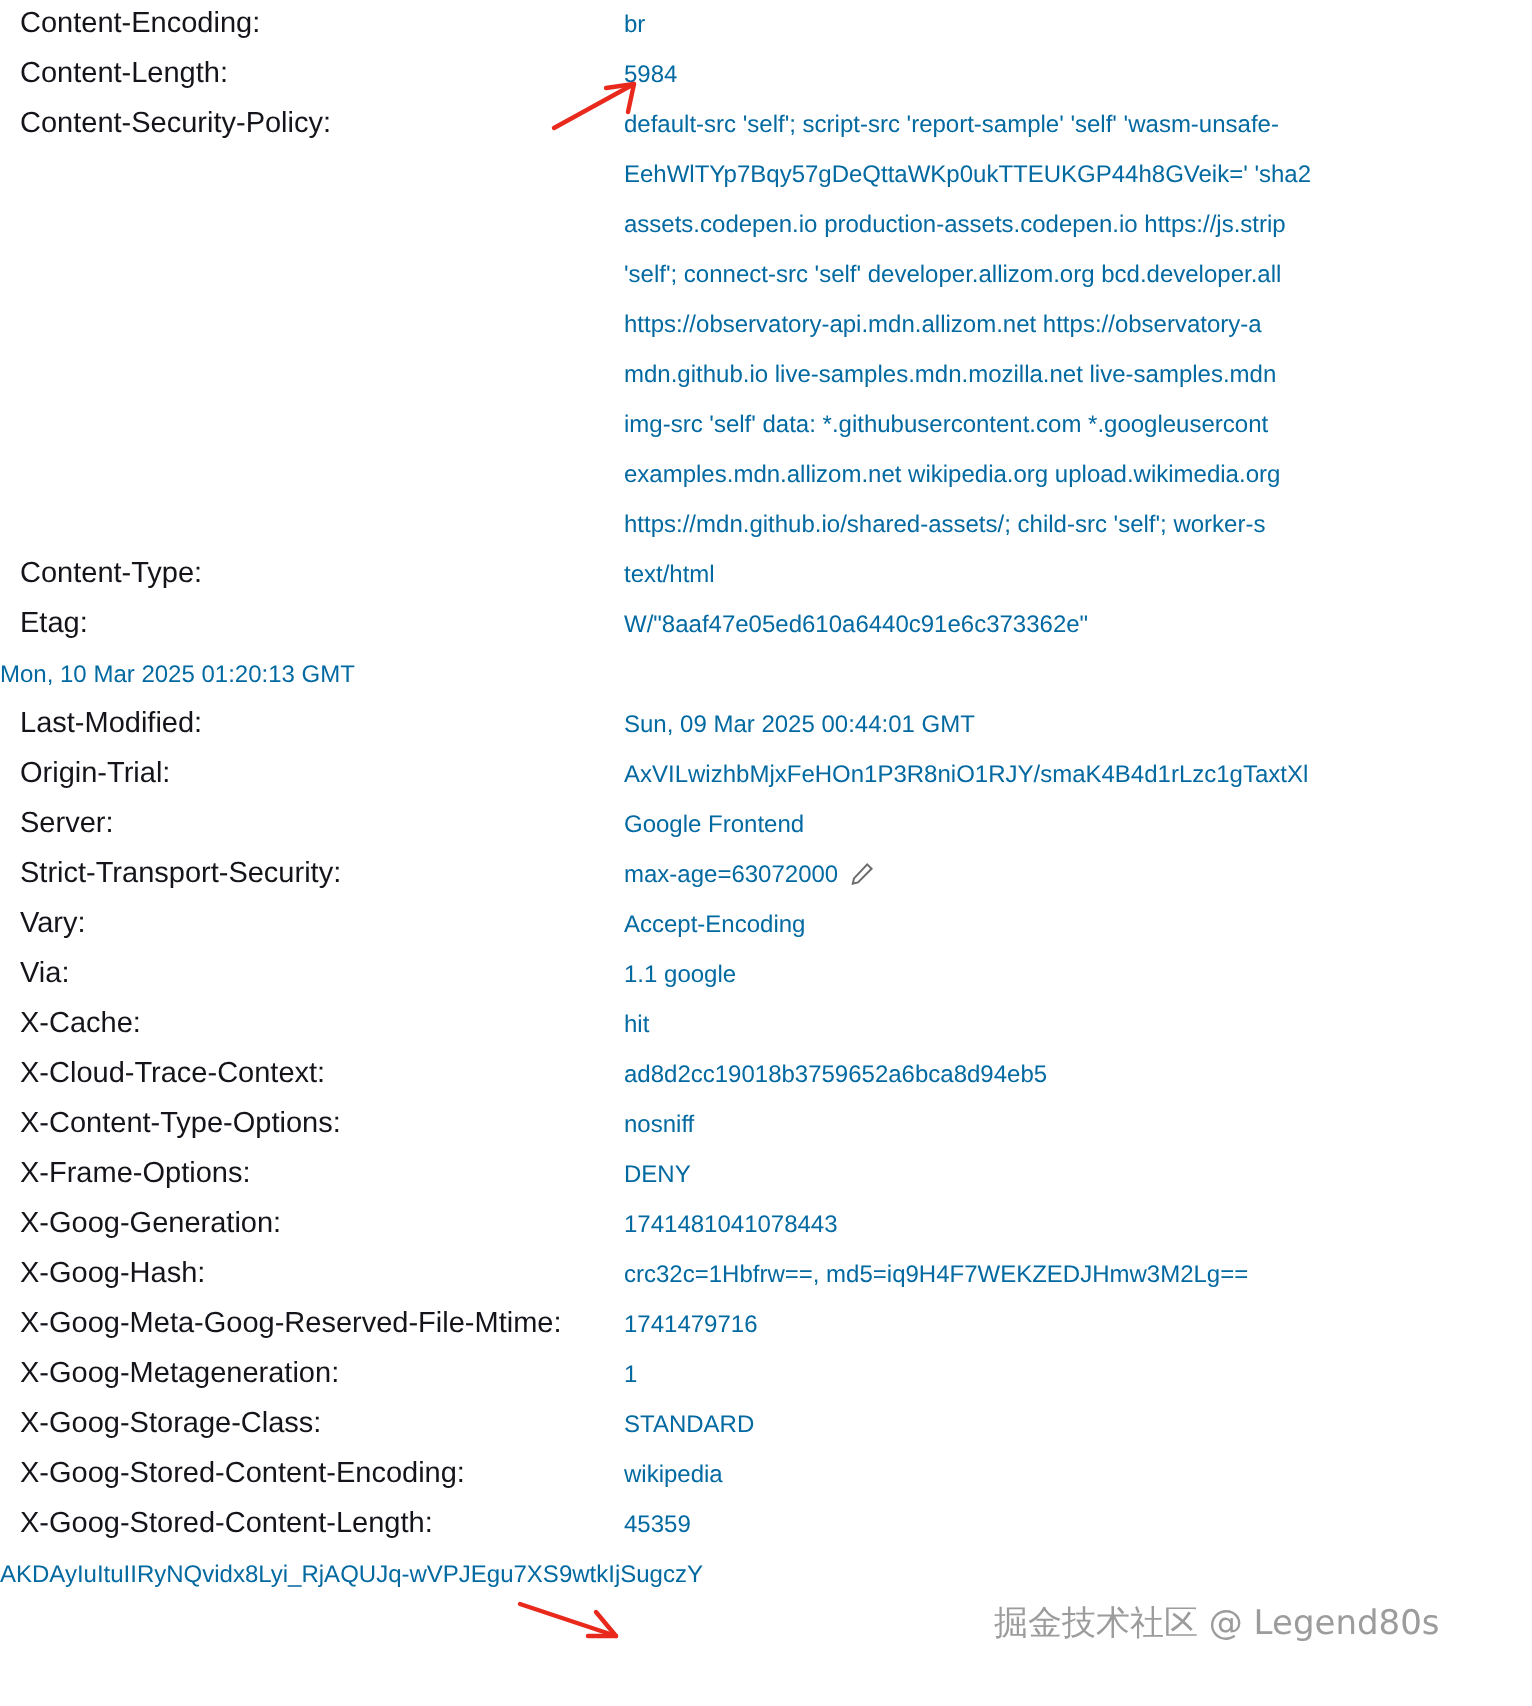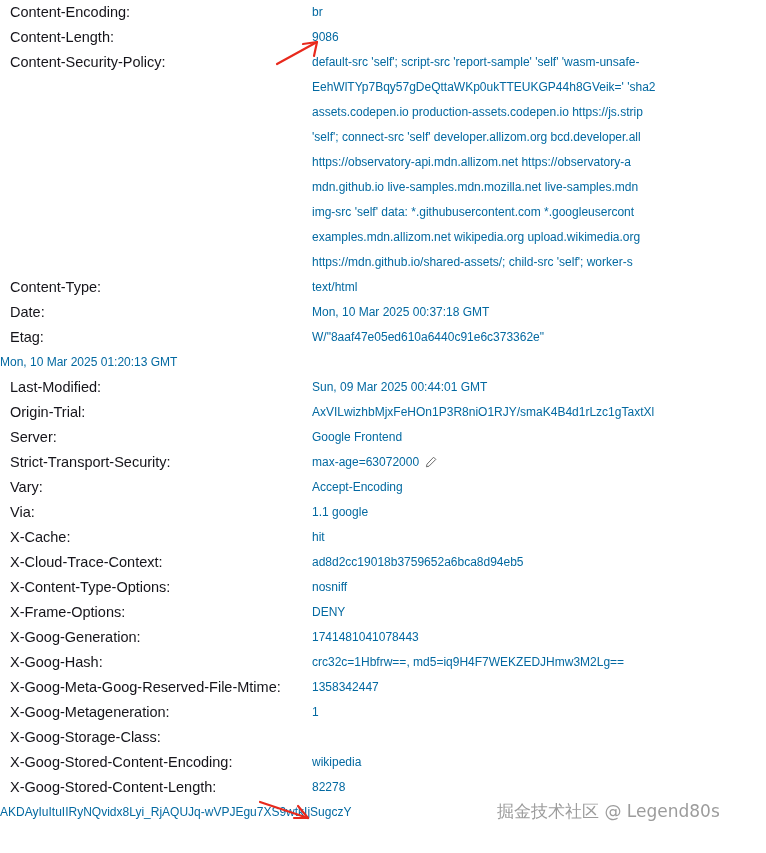--- a/index.html
+++ b/index.html
@@ -85,33 +85,29 @@
 <body>
 
 <div class="headers-panel">
   <div id="rows-container">
       <div class="hdr-row">
         <div class="hdr-name">Content-Encoding:</div>
         <div class="hdr-value"><span class="vline">br</span></div>
       </div>
       <div class="hdr-row">
         <div class="hdr-name">Content-Length:</div>
-        <div class="hdr-value"><span class="vline">9086</span></div>
+        <div class="hdr-value"><span class="vline">5984</span></div>
       </div>
       <div class="hdr-row">
         <div class="hdr-name">Content-Security-Policy:</div>
         <div class="hdr-value multiline"><span class="vline">default-src 'self'; script-src 'report-sample' 'self' 'wasm-unsafe-</span><span class="vline">EehWlTYp7Bqy57gDeQttaWKp0ukTTEUKGP44h8GVeik=' 'sha2</span><span class="vline">assets.codepen.io production-assets.codepen.io https://js.strip</span><span class="vline">'self'; connect-src 'self' developer.allizom.org bcd.developer.all</span><span class="vline">https://observatory-api.mdn.allizom.net https://observatory-a</span><span class="vline">mdn.github.io live-samples.mdn.mozilla.net live-samples.mdn</span><span class="vline">img-src 'self' data: *.githubusercontent.com *.googleusercont</span><span class="vline">examples.mdn.allizom.net wikipedia.org upload.wikimedia.org</span><span class="vline">https://mdn.github.io/shared-assets/; child-src 'self'; worker-s</span></div>
       </div>
       <div class="hdr-row">
         <div class="hdr-name">Content-Type:</div>
         <div class="hdr-value"><span class="vline">text/html</span></div>
-      </div>
-      <div class="hdr-row">
-        <div class="hdr-name">Date:</div>
-        <div class="hdr-value"><span class="vline">Mon, 10 Mar 2025 00:37:18 GMT</span></div>
       </div>
       <div class="hdr-row">
         <div class="hdr-name">Etag:</div>
         <div class="hdr-value"><span class="vline">W/"8aaf47e05ed610a6440c91e6c373362e"</span></div>
       </div>
       <div class="hdr-row">
         <div class="hdr-value"><span class="vline">Mon, 10 Mar 2025 01:20:13 GMT</span></div>
       </div>
       <div class="hdr-row">
         <div class="hdr-name">Last-Modified:</div>
@@ -158,36 +154,37 @@
       <div class="hdr-row">
         <div class="hdr-name">X-Goog-Generation:</div>
         <div class="hdr-value"><span class="vline">1741481041078443</span></div>
       </div>
       <div class="hdr-row">
         <div class="hdr-name">X-Goog-Hash:</div>
         <div class="hdr-value"><span class="vline">crc32c=1Hbfrw==, md5=iq9H4F7WEKZEDJHmw3M2Lg==</span></div>
       </div>
       <div class="hdr-row">
         <div class="hdr-name">X-Goog-Meta-Goog-Reserved-File-Mtime:</div>
-        <div class="hdr-value"><span class="vline">1358342447</span></div>
+        <div class="hdr-value"><span class="vline">1741479716</span></div>
       </div>
       <div class="hdr-row">
         <div class="hdr-name">X-Goog-Metageneration:</div>
         <div class="hdr-value"><span class="vline">1</span></div>
       </div>
       <div class="hdr-row">
         <div class="hdr-name">X-Goog-Storage-Class:</div>
+        <div class="hdr-value"><span class="vline">STANDARD</span></div>
       </div>
       <div class="hdr-row">
         <div class="hdr-name">X-Goog-Stored-Content-Encoding:</div>
         <div class="hdr-value"><span class="vline">wikipedia</span></div>
       </div>
       <div class="hdr-row">
         <div class="hdr-name">X-Goog-Stored-Content-Length:</div>
-        <div class="hdr-value"><span class="vline">82278</span></div>
+        <div class="hdr-value"><span class="vline">45359</span></div>
       </div>
       <div class="hdr-row">
         <div class="hdr-value"><span class="vline">AKDAyIuItuIIRyNQvidx8Lyi_RjAQUJq-wVPJEgu7XS9wtkIjSugczY</span></div>
       </div>
     </div>
 
   <div class="arrow" style="left:275px; top:38px;">
     <svg width="48" height="28" viewBox="0 0 48 28">
       <path d="M2 26 L42 4" stroke="#e8291c" stroke-width="2.2" fill="none" stroke-linecap="round"></path>
       <path d="M42 4 L28 6 M42 4 L39 18" stroke="#e8291c" stroke-width="2.2" fill="none" stroke-linecap="round"></path>

